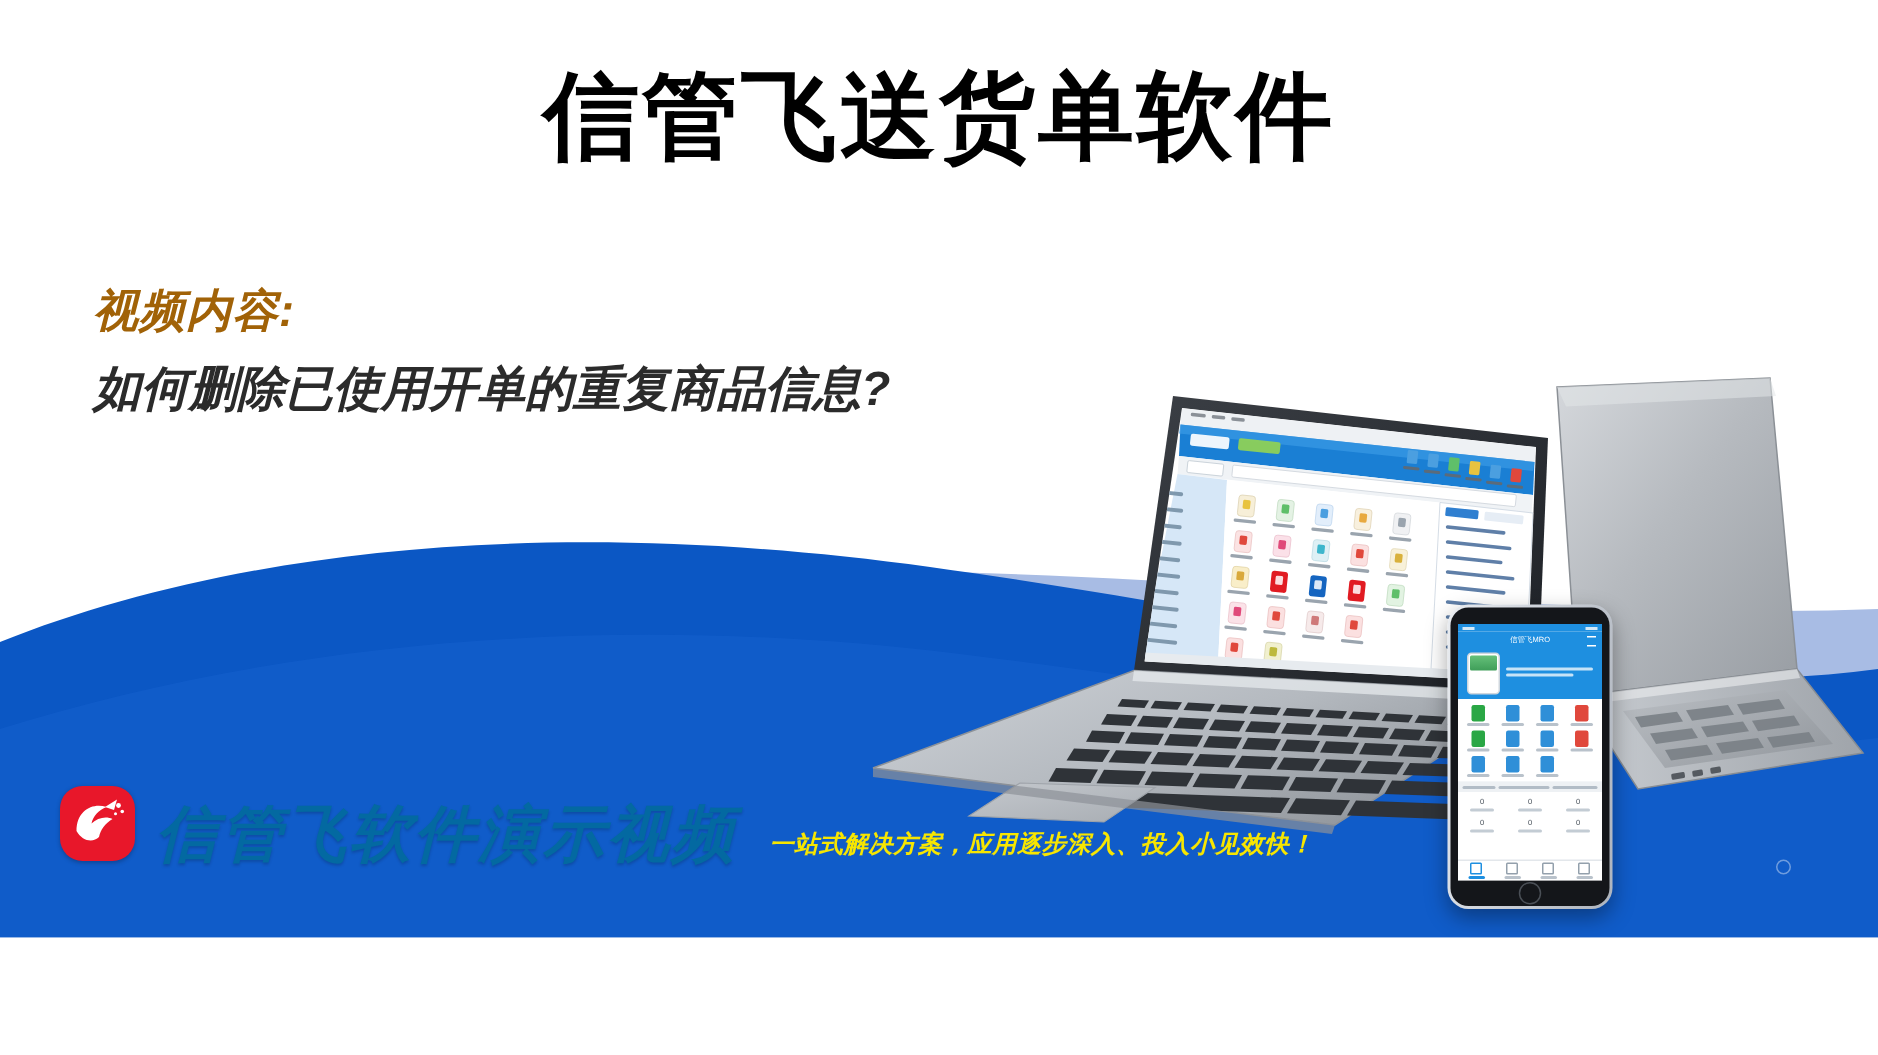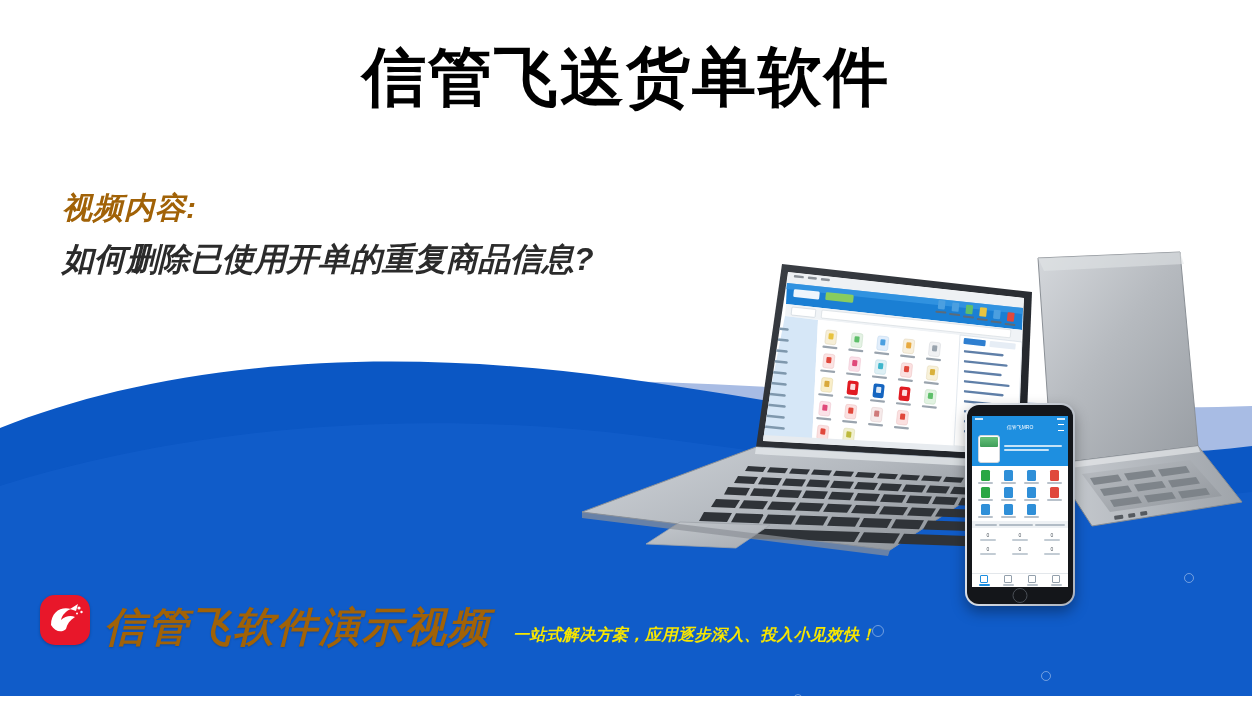--- a/index.html
+++ b/index.html
@@ -3,21 +3,21 @@
 <meta charset="utf-8">
 <style>
   html, body {
     margin: 0;
     padding: 0;
     background: #ffffff;
   }
   #stage {
     position: relative;
     width: 1252px;
-    height: 696px;
+    height: 625px;
     overflow: hidden;
     background: #ffffff;
     font-family: "Liberation Sans", "DejaVu Sans", sans-serif;
   }
 
   
   .wave-layer {
     position: absolute;
     left: 0;
     top: 0;
@@ -83,21 +83,21 @@
     position: relative;
     flex: 0 0 auto;
     box-shadow: 0 1px 3px rgba(0,0,0,.25);
     margin-bottom: 3px;
   }
   .brand-logo svg { position: absolute; left: 0; top: 0; }
   .brand-name {
     font-size: 41px;
     font-weight: 900;
     font-style: italic;
-    color: #a16207;
+    color: #0369a1;
     letter-spacing: 2px;
     line-height: 1;
     white-space: nowrap;
     text-shadow: 0 1px 2px rgba(0,0,0,.18);
   }
   .brand-tagline {
     font-size: 16px;
     font-weight: 700;
     font-style: italic;
     color: #f7e600;

